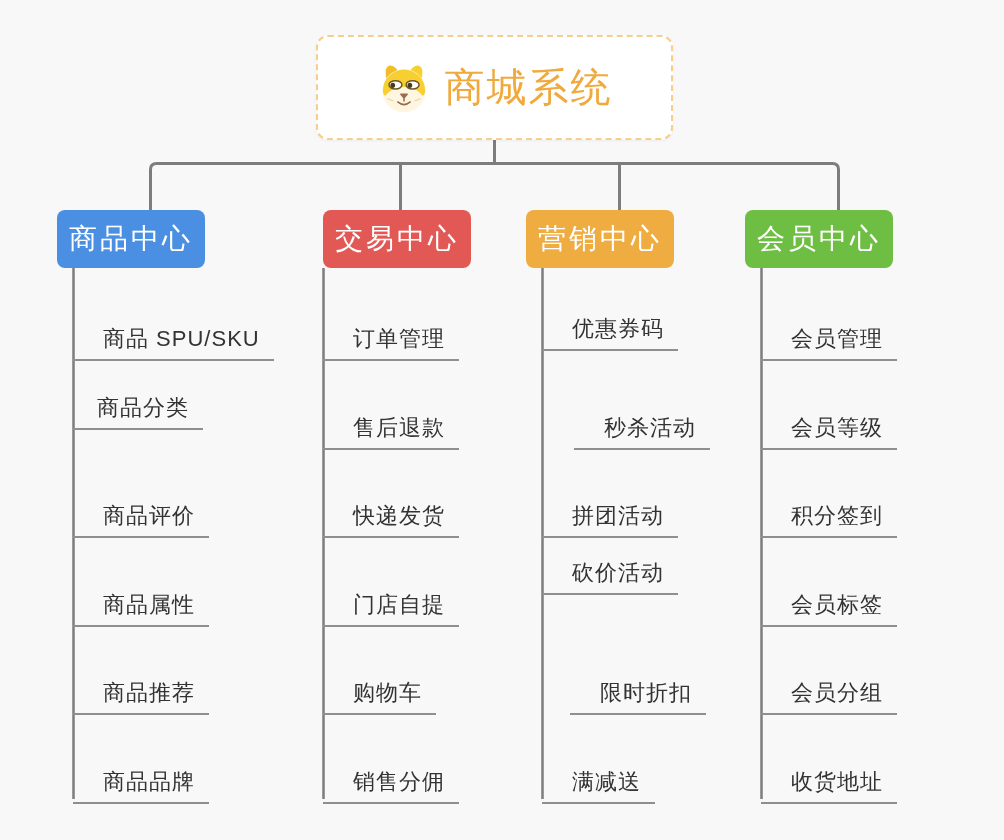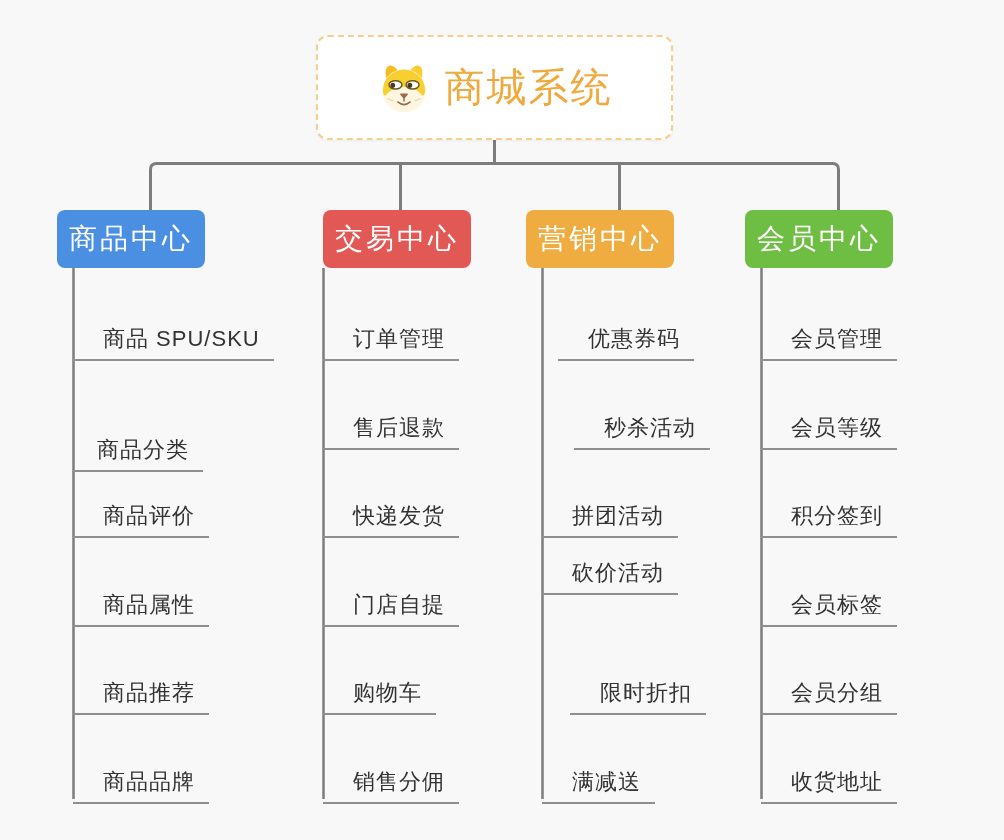--- a/index.html
+++ b/index.html
@@ -105,38 +105,38 @@
       </svg>
     </span>
     <span class="root-title">商城系统</span>
   </div>
 
   <div id="branches">
       <div class="branch-node" style="left: 57px; top: 210px; background: rgb(74, 143, 226);">
         <span class="branch-label">商品中心</span>
       </div>
       <div class="leaf-node" style="left: 73px; top: 318px;">商品 SPU/SKU</div>
-      <div class="leaf-node" style="left: 73px; top: 429px; padding-left: 24px;">商品分类</div>
+      <div class="leaf-node" style="left: 73px; top: 387px; padding-left: 24px;">商品分类</div>
       <div class="leaf-node" style="left: 73px; top: 495px;">商品评价</div>
       <div class="leaf-node" style="left: 73px; top: 584px;">商品属性</div>
       <div class="leaf-node" style="left: 73px; top: 672px;">商品推荐</div>
       <div class="leaf-node" style="left: 73px; top: 761px;">商品品牌</div>
       <div class="branch-node" style="left: 307px; top: 210px; background: rgb(226, 88, 85); margin-left: 16px;">
         <span class="branch-label">交易中心</span>
       </div>
       <div class="leaf-node" style="left: 323px; top: 318px; text-align: center;">订单管理</div>
       <div class="leaf-node" style="left: 323px; top: 407px;">售后退款</div>
       <div class="leaf-node" style="left: 323px; top: 495px;">快递发货</div>
       <div class="leaf-node" style="left: 323px; top: 584px;">门店自提</div>
       <div class="leaf-node" style="left: 323px; top: 672px;">购物车</div>
       <div class="leaf-node" style="left: 323px; top: 761px;">销售分佣</div>
       <div class="branch-node" style="left: 526px; top: 210px; background: rgb(239, 172, 65);">
         <span class="branch-label">营销中心</span>
       </div>
-      <div class="leaf-node" style="left: 542px; top: 318px; margin-left: 16px;">优惠券码</div>
+      <div class="leaf-node" style="left: 542px; top: 308px;">优惠券码</div>
       <div class="leaf-node" style="left: 574px; top: 407px;">秒杀活动</div>
       <div class="leaf-node" style="left: 542px; top: 495px;">拼团活动</div>
       <div class="leaf-node" style="left: 542px; top: 552px;">砍价活动</div>
       <div class="leaf-node" style="left: 542px; top: 672px; margin-left: 28px;">限时折扣</div>
       <div class="leaf-node" style="left: 542px; top: 761px;">满减送</div>
       <div class="branch-node" style="left: 745px; top: 210px; background: rgb(111, 190, 68);">
         <span class="branch-label">会员中心</span>
       </div>
       <div class="leaf-node" style="left: 761px; top: 318px;">会员管理</div>
       <div class="leaf-node" style="left: 761px; top: 407px;">会员等级</div>

